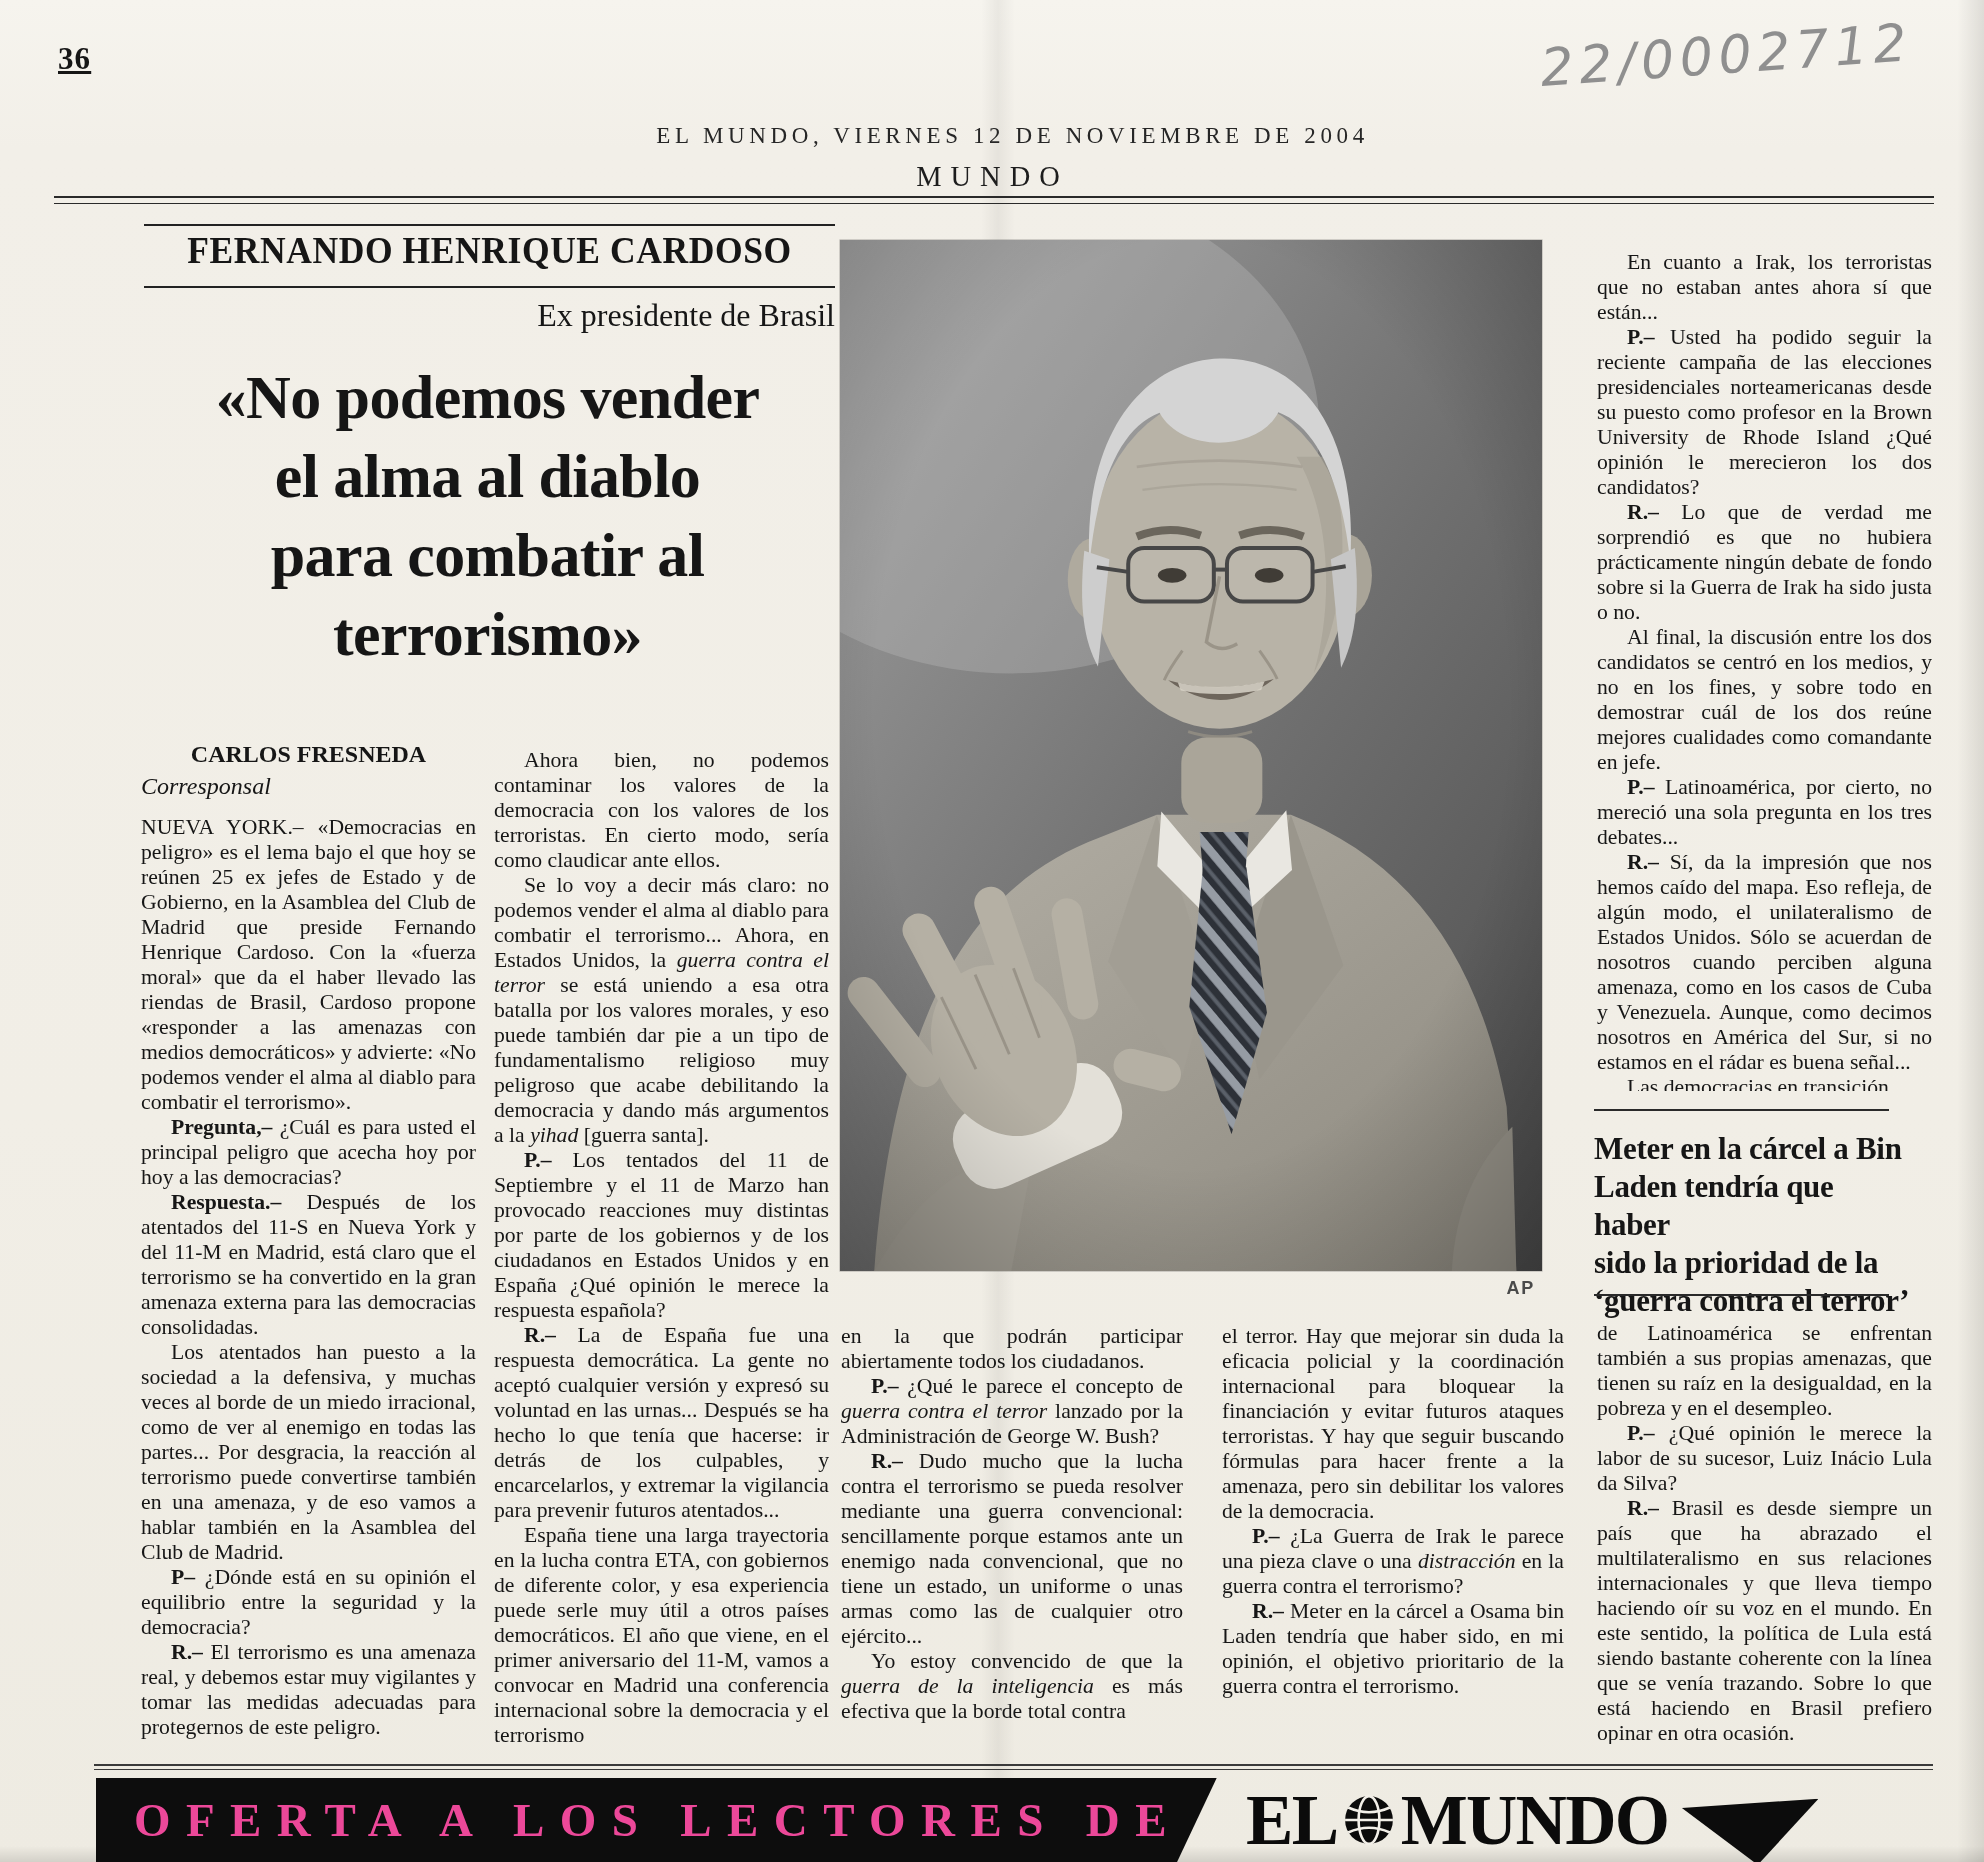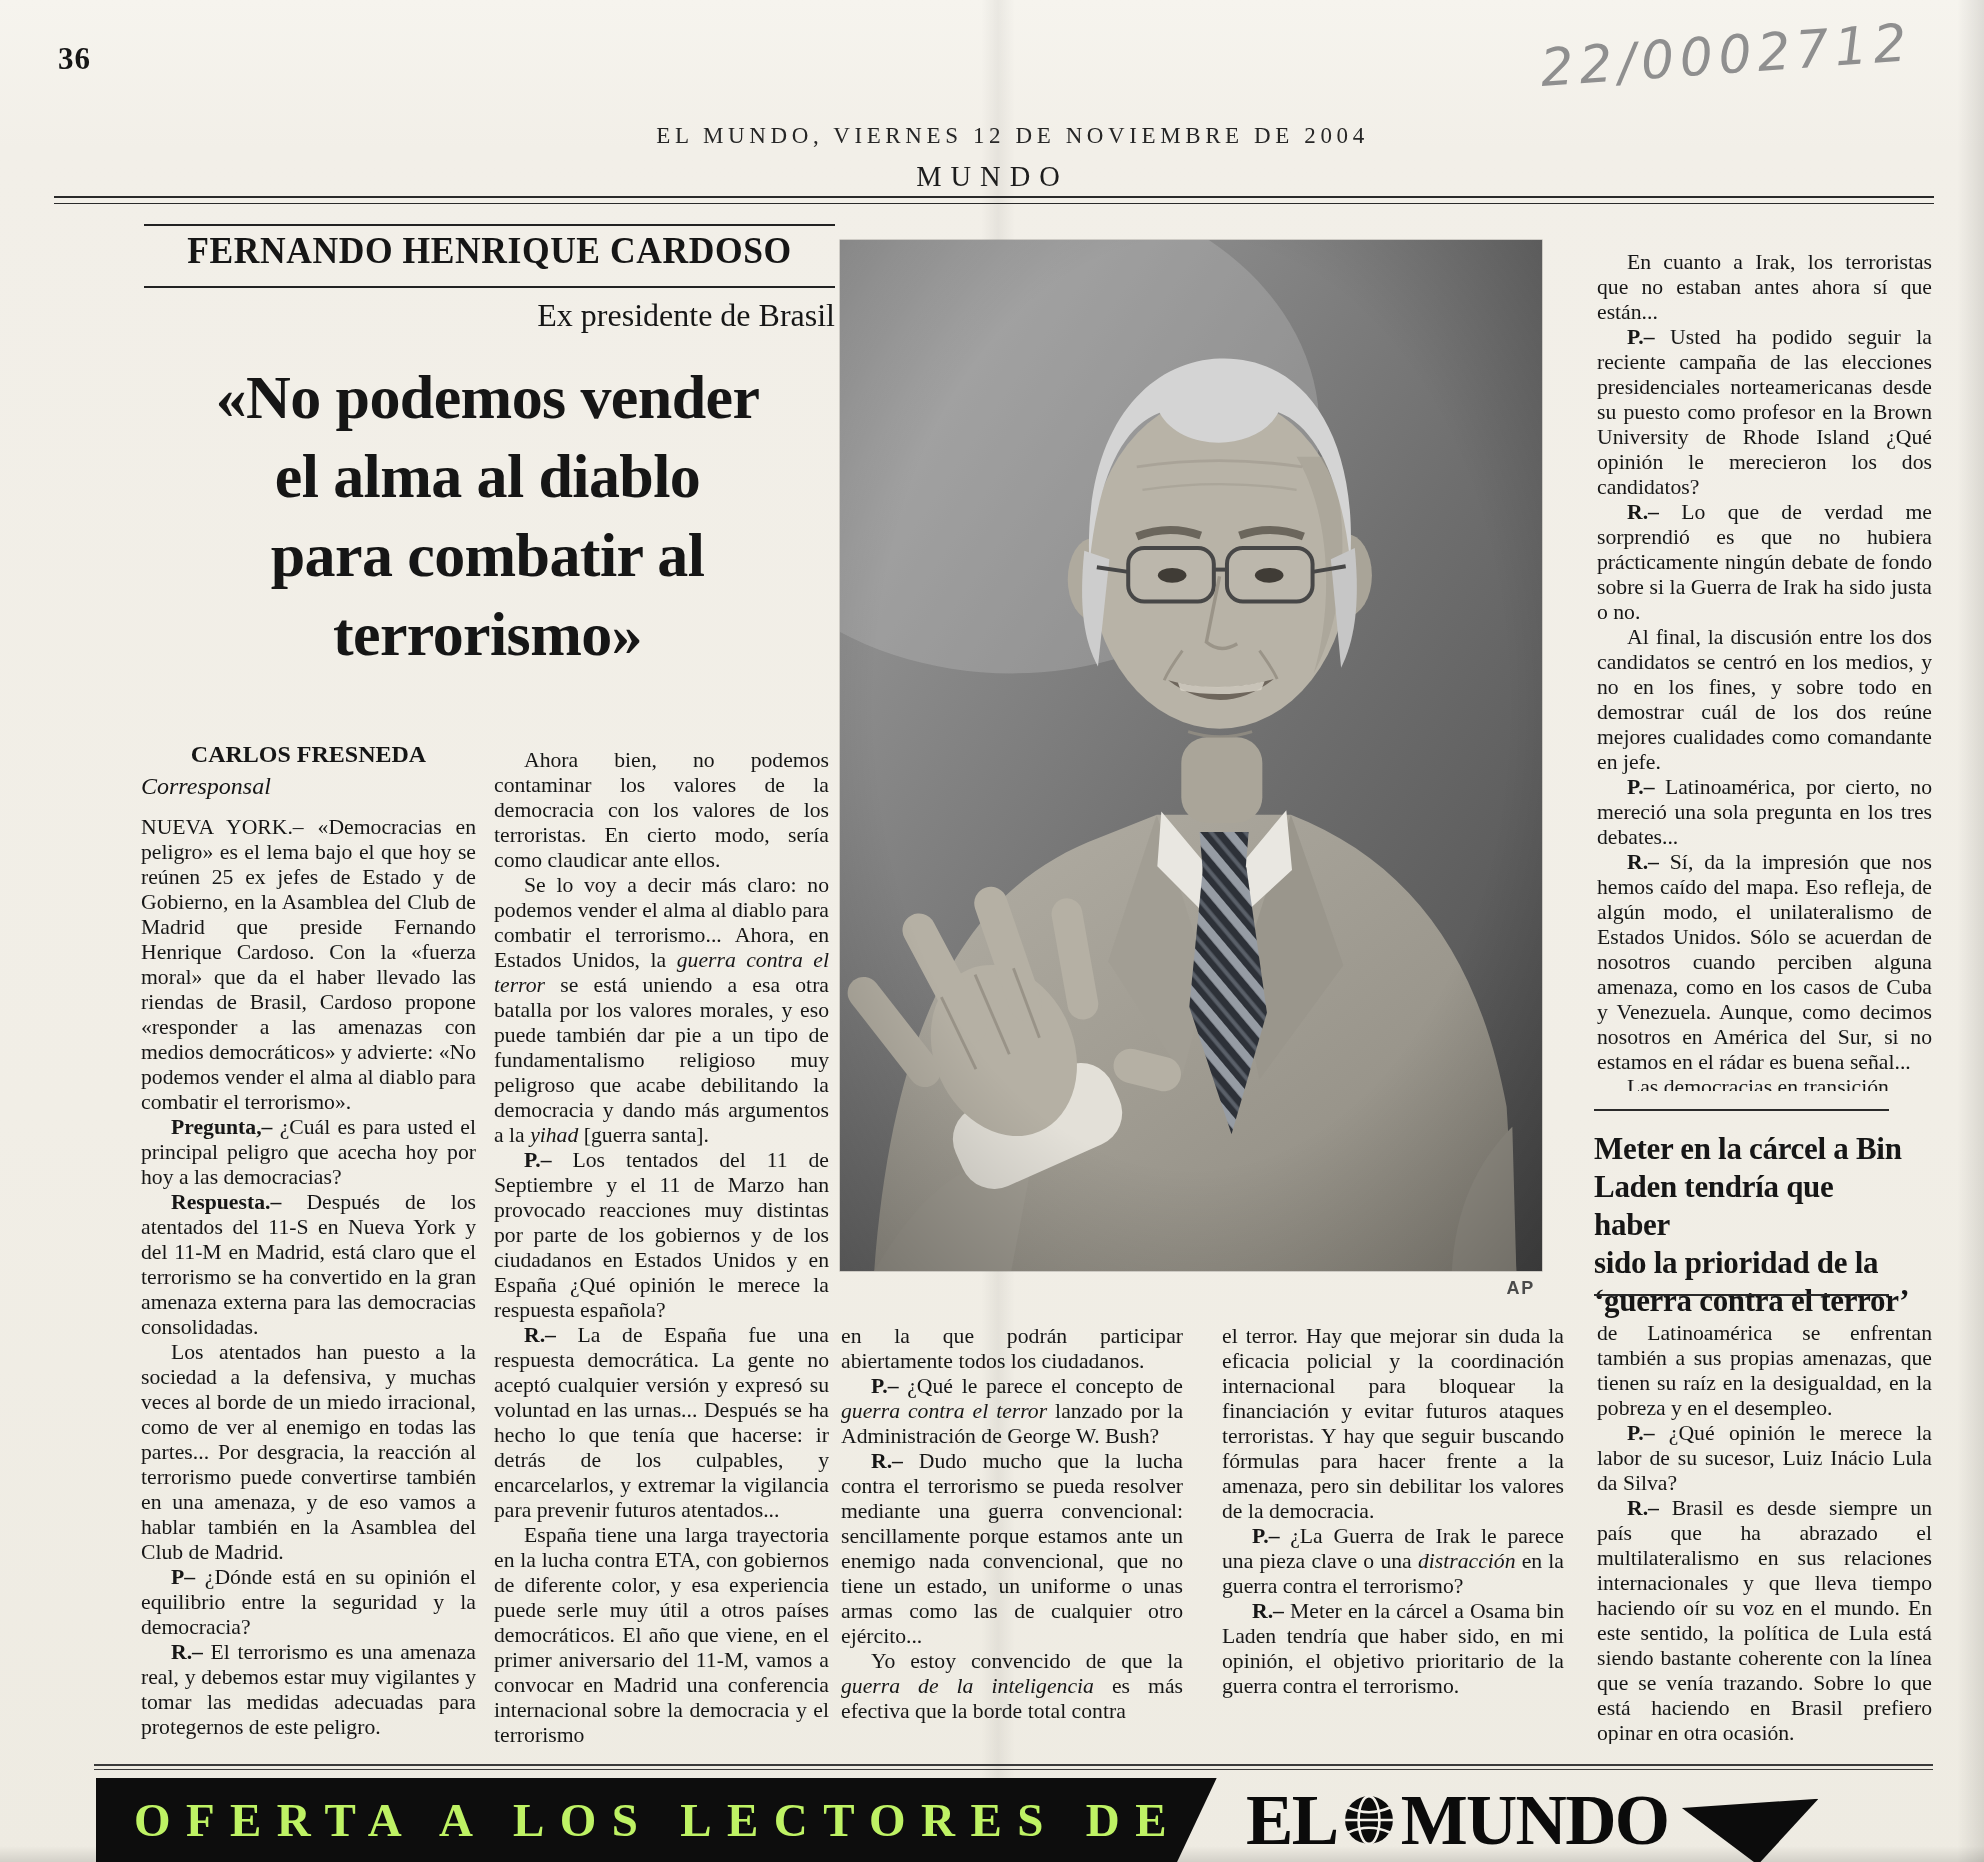--- a/index.html
+++ b/index.html
@@ -5,21 +5,21 @@
   html,body{margin:0;padding:0;background:#d8d5cc;}
   .page{position:relative;width:1985px;height:1863px;background:
     linear-gradient(180deg,#f6f4ee 0%,#f2efe8 8%,#f1eee6 60%,#eeebe2 100%);
     overflow:hidden;font-family:"Liberation Serif","DejaVu Serif",serif;color:#161616;}
   .fold{position:absolute;top:0;left:981px;width:34px;height:1863px;
     background:linear-gradient(90deg,rgba(0,0,0,0) 0%,rgba(0,0,0,.05) 50%,rgba(0,0,0,0) 100%);}
   .edge-r{position:absolute;top:0;right:0;width:28.5px;height:1863px;background:linear-gradient(270deg,rgba(0,0,0,.10),rgba(0,0,0,0));}
   .edge-b{position:absolute;bottom:0;left:0;width:1985px;height:17px;background:linear-gradient(0deg,rgba(0,0,0,.12),rgba(0,0,0,0));}
 
   
-  .page-number{position:absolute;left:58px;top:41px;font-size:31px;font-weight:bold;letter-spacing:1.1px;}
+  .page-number{position:absolute;left:58px;top:41px;font-size:31px;font-weight:bold;letter-spacing:1.1px;text-decoration:underline;}
   .header-date{position:absolute;left:0;top:123px;width:1985px;text-align:center;
     font-size:23px;letter-spacing:4.6px;color:#262626;padding-left:20px;}
   .section-title{position:absolute;left:0;top:161px;width:1985px;text-align:center;
     font-size:28.5px;letter-spacing:9px;color:#1d1d1d;}
   .rule{position:absolute;background:#2a2a2a;}
   .hdr-rule1{left:54px;top:196px;width:1880px;height:2.3px;}
   .hdr-rule2{left:54px;top:203px;width:1880px;height:1.1px;}
   .handwritten{position:absolute;left:1540px;top:23px;width:433px;
     font-family:"DejaVu Sans",sans-serif;font-style:italic;font-size:52px;
     color:#8f8f8f;letter-spacing:5.7px;transform:rotate(-4deg);}
@@ -62,21 +62,21 @@
   .pq-rule-top{left:1594px;top:1109px;width:295px;height:2.3px;background:#2a2a2a;}
   .pull-quote{position:absolute;left:1594px;top:1130px;width:319px;}
   .pq-line{font-size:31px;line-height:38px;font-weight:bold;letter-spacing:-0.3px;}
   .pq-rule-bottom{left:1594px;top:1294px;width:295px;height:2.3px;background:#2a2a2a;}
 
   
   .bot-rule1{left:94px;top:1764px;width:1839px;height:2.3px;background:#3a3a3a;}
   .bot-rule2{left:94px;top:1769px;width:1839px;height:1.1px;background:#3a3a3a;}
   .banner-black{position:absolute;left:96px;top:1778px;width:1132px;height:84px;background:#0d0d0d;
     clip-path:polygon(0 0,99% 0,95.5% 100%,0 100%);display:flex;align-items:center;}
-  .banner-offer{color:#bef264;font-size:47px;font-weight:bold;letter-spacing:15.4px;
+  .banner-offer{color:#ec4899;font-size:47px;font-weight:bold;letter-spacing:15.4px;
     padding-left:38px;white-space:nowrap;}
   .banner-logo{position:absolute;left:1246px;top:1778px;height:84px;display:flex;align-items:center;gap:3.4px;color:#0b0b0b;}
   .logo-word{font-size:71px;font-weight:bold;letter-spacing:-1.7px;}
   .globe{width:52px;height:52px;margin:0 2.3px;}
   .banner-arrow{position:absolute;left:1680px;top:1789px;width:134px;height:74px;background:#0c0c0c;
     clip-path:polygon(100% 0,0 38%,62% 100%);transform:rotate(8deg);}
   .banner-strip{position:absolute;left:96px;top:1854px;width:328px;height:9px;background:#0d0d0d;}
 </style>
 </head>
 <body>

